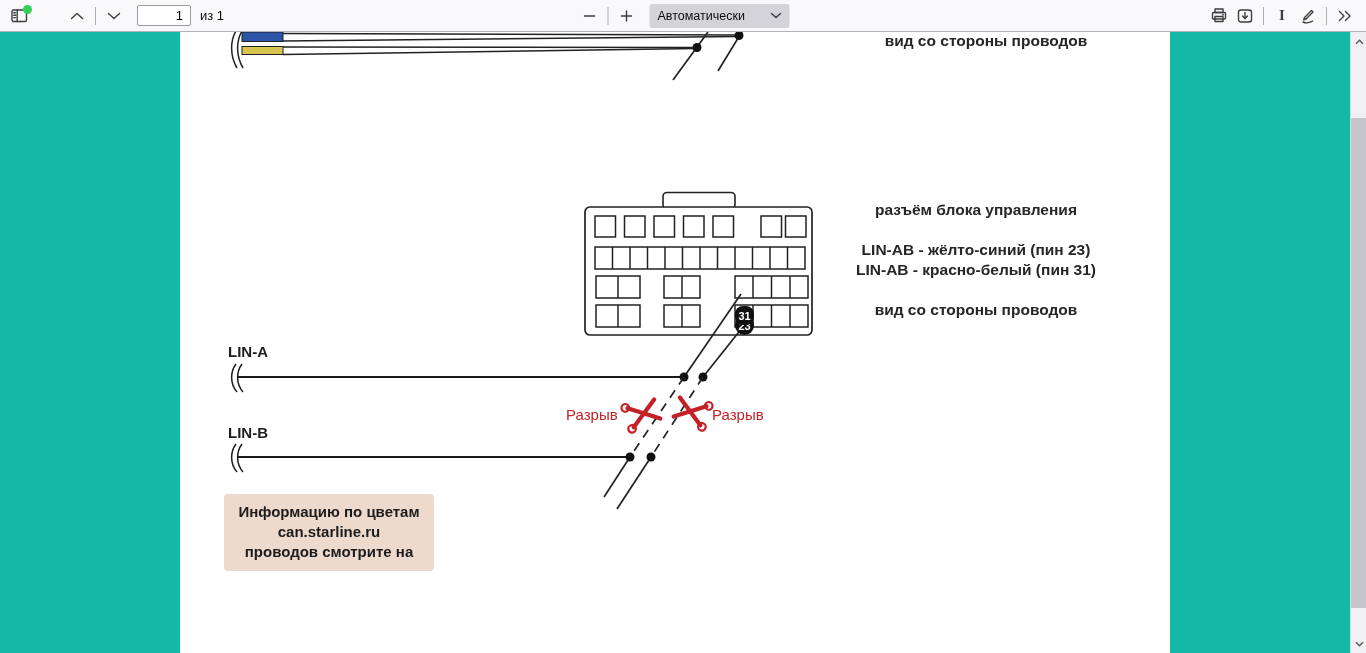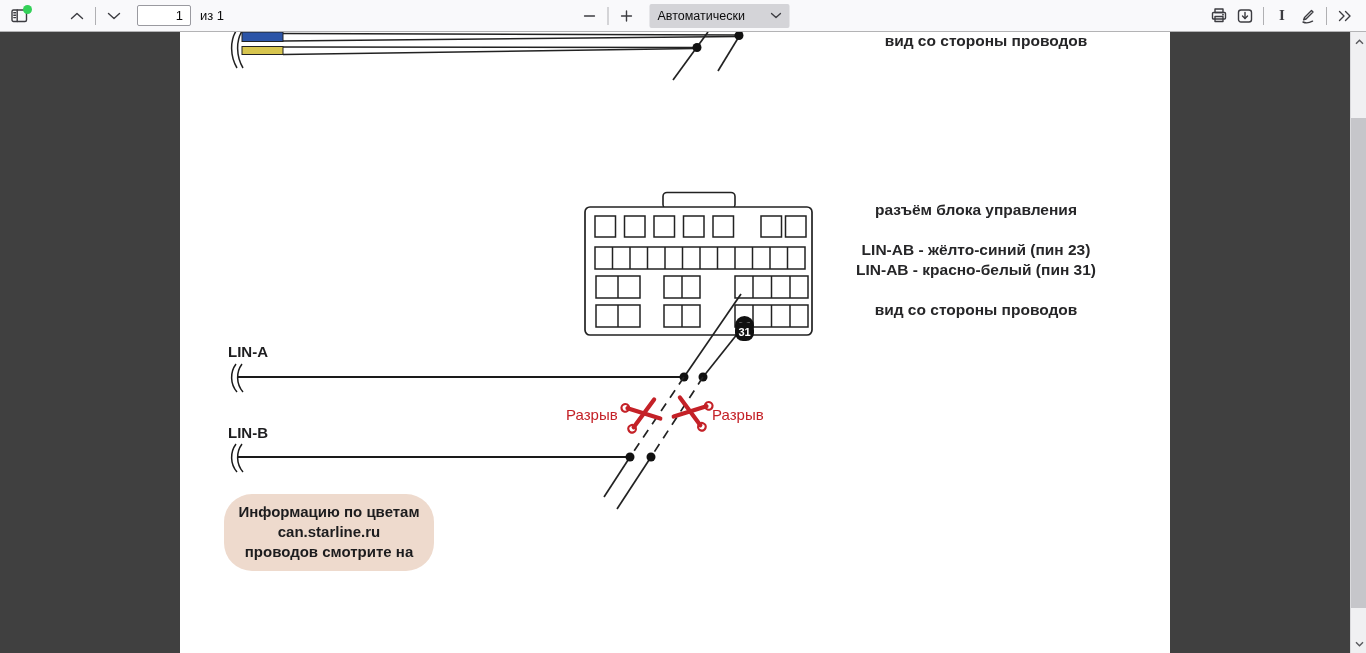--- a/index.html
+++ b/index.html
@@ -26,33 +26,33 @@
                 border-radius:2px; background:#fff; font-size:13px; text-align:right;
                 padding-right:7px; color:#0c0c0d; font-family:"Liberation Sans",sans-serif; }
   .page-count { font-size:13px; color:#0c0c0d; margin-left:9px; }
   .zoom-select { width:140px; height:24px; background:#d4d4d8; border-radius:2px;
                  margin-left:10px; display:flex; align-items:center; padding:0 8px;
                  cursor:pointer; }
   .zoom-select span { font-size:12.5px; color:#0c0c0d; flex:1; }
   .serif-i { font-family:"Liberation Serif", serif; font-size:15px; font-weight:600; color:#3c3c41; }
 
   
-  .content { position:absolute; top:32px; left:0; width:1366px; height:621px; background:#404040; }
+  .content { position:absolute; top:32px; left:0; width:1366px; height:621px; background:#14b8a6; }
   .page { position:absolute; left:180px; top:0; width:990px; height:621px; background:#ffffff; }
   .diagram-svg { position:absolute; left:0; top:0; }
 
   .doc-text { position:absolute; color:#262628; font-weight:600; font-size:15.5px;
               text-align:center; width:300px; }
   .wire-label { position:absolute; left:48px; color:#1e1e20; font-weight:700; font-size:15px; }
   .cut-label { position:absolute; color:#c42127; font-weight:400; font-size:15px; }
   .badge { position:absolute; width:19px; height:19px; border-radius:50%; background:#101010;
            color:#fff; font-size:11px; font-weight:700; display:flex; align-items:center;
            justify-content:center; }
   .info-box { position:absolute; left:44px; top:462px; width:210px; height:77px;
-              background:#eedacd; border-radius:28px; text-align:center; padding-top:8px;
+              background:#eedacd; border-radius:4px; text-align:center; padding-top:8px;
               font-size:15px; font-weight:600; color:#1c1c1e; line-height:20px; }
 
   
   .vscroll { position:absolute; right:0; top:0; width:16px; height:621px;
              background:#f0f0f2; border-left:1px solid #dadadd; }
   .vscroll .arrow { position:absolute; left:0; width:16px; height:15px; display:flex;
                     align-items:center; justify-content:center; cursor:pointer; }
   .vscroll .arrow.up { top:2px; }
   .vscroll .arrow.down { bottom:2px; }
   .vscroll .thumb { position:absolute; left:0; top:86px; width:15px; height:490px;
@@ -266,21 +266,21 @@
       </svg>
 
       <div class="doc-text" style="left:656px; top:0px;">вид со стороны проводов</div>
 
       <div class="doc-text" style="left:646px; top:169px;">разъём блока управления</div>
       <div class="doc-text" style="left:646px; top:209px;">LIN-AB - жёлто-синий (пин 23)</div>
       <div class="doc-text" style="left:646px; top:229px;">LIN-AB - красно-белый (пин 31)</div>
       <div class="doc-text" style="left:646px; top:269px;">вид со стороны проводов</div>
 
       <div class="badge" style="left:555px; top:245px;margin-top:39px;">23</div>
-      <div class="badge" style="left:555px; top:290px;border-radius:8px;">31</div>
+      <div class="badge" style="left:555px; top:274px;border-radius:8px;">31</div>
 
       <div class="wire-label" style="top:311px;">LIN-A</div>
       <div class="wire-label" style="top:392px;">LIN-B</div>
 
       <div class="cut-label" style="left:386px; top:374px;">Разрыв</div>
       <div class="cut-label" style="left:532px; top:374px;">Разрыв</div>
 
       <div class="info-box" style="background-color: rgb(238, 218, 205);">
         <div>Информацию по цветам</div>
         <div>can.starline.ru</div>

